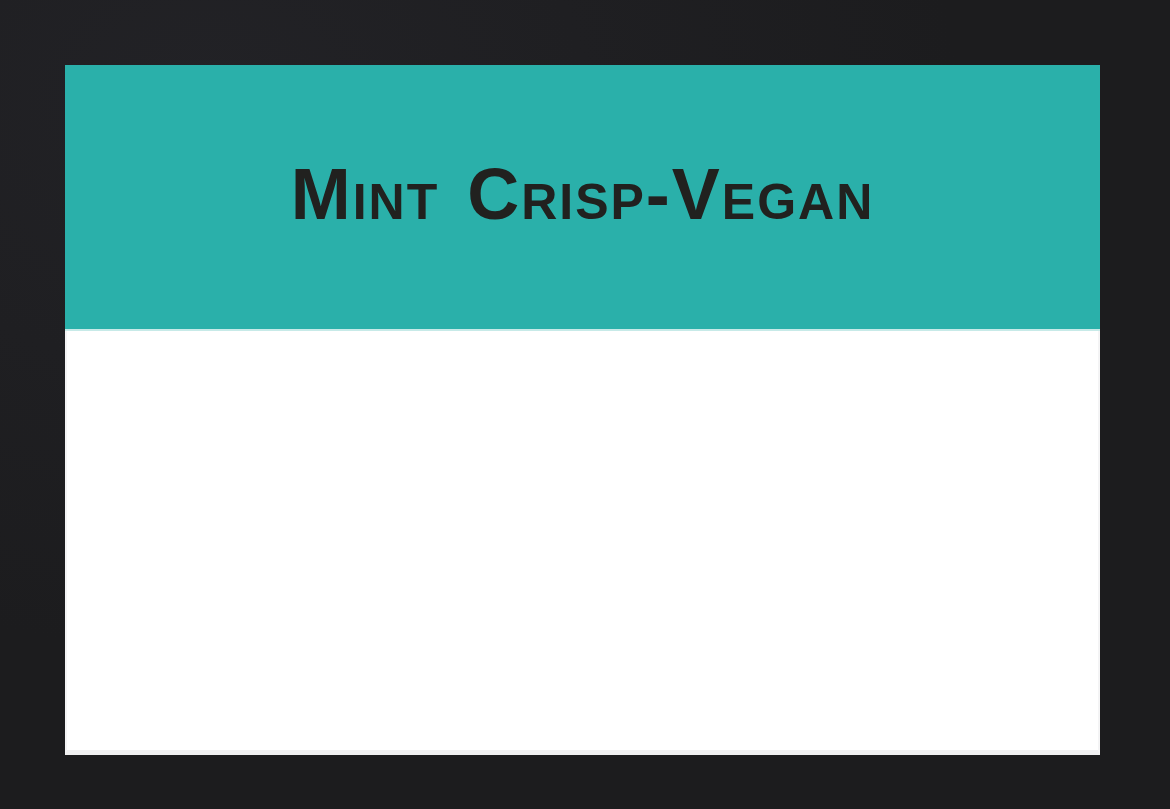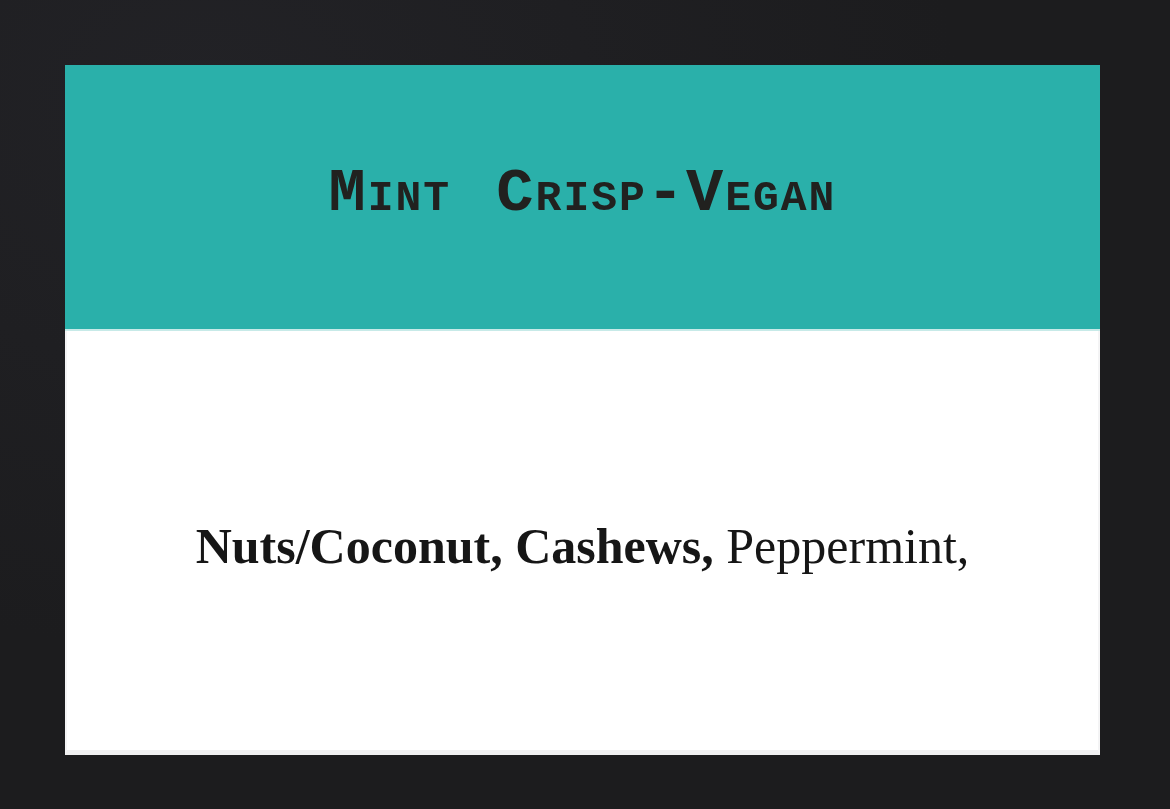--- a/index.html
+++ b/index.html
@@ -36,24 +36,24 @@
     margin: 0 -2px; 
     background: var(--header-teal, #2ab0aa);
     border-bottom: 2px solid var(--header-edge, #c7eae8);
     box-sizing: border-box;
     display: flex;
     align-items: center;
     justify-content: center;
   }
   .title {
     margin: 0;
-    font-family: Liberation Mono, monospace;
+    font-family: Liberation Sans, sans-serif;
     font-variant: small-caps;
     font-weight: 700;
-    font-size: 62px;
+    font-size: 72px;
     line-height: 1;
     letter-spacing: 2px;
     word-spacing: 6px;
     color: var(--title-text, #21211f);
     white-space: nowrap;
     padding-bottom: 6px; 
   }
   .card-body {
     height: 417px; 
     display: flex;
@@ -81,18 +81,17 @@
 
 <div class="frame">
   <div class="card">
 
     <div class="card-header">
       <h1 class="title">Mint Crisp-Vegan</h1>
     </div>
 
     <div class="card-body">
       <p class="ingredients">
-        <span class="line"><strong>Nuts/Coconut, Cashews,</strong><span> Peppermint,</span></span>
       </p>
     </div>
 
   </div>
 </div>
 
 </body></html>

